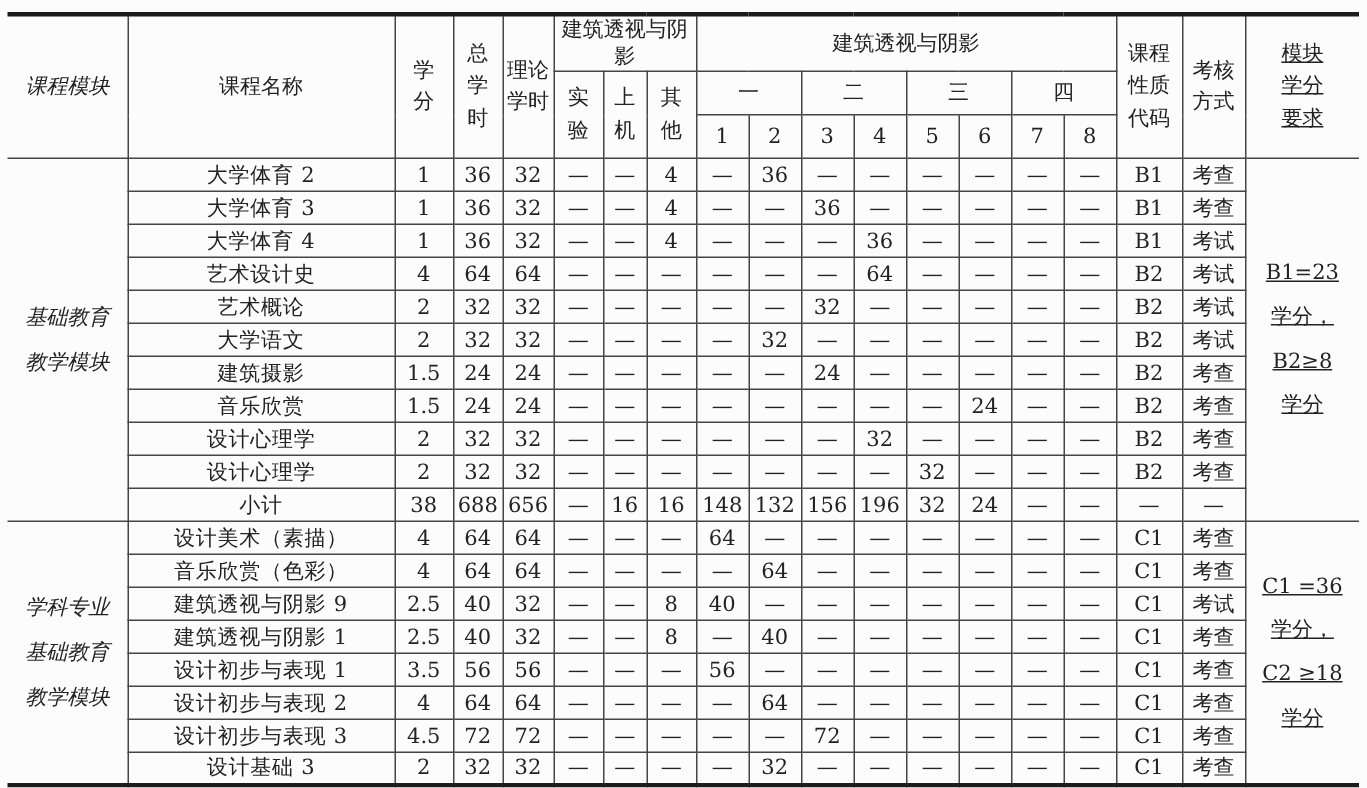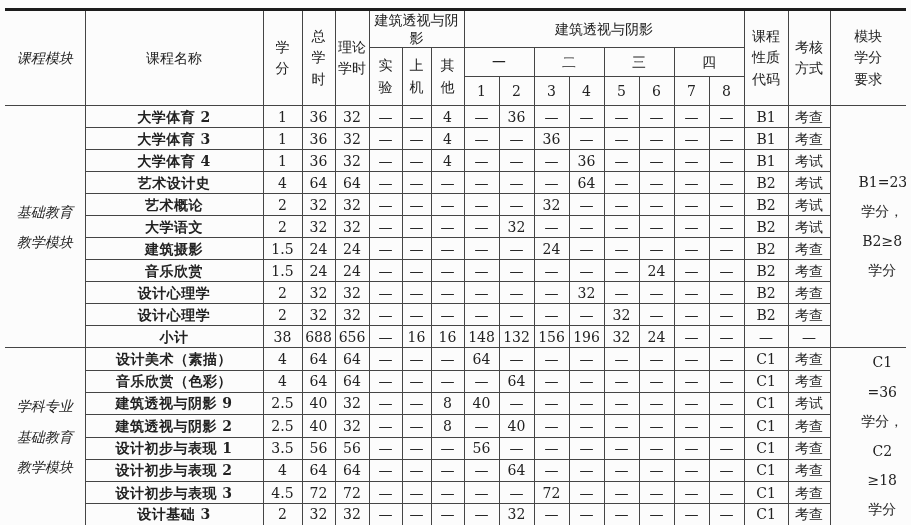--- a/index.html
+++ b/index.html
@@ -24,27 +24,27 @@
     vertical-align:middle;
     padding:0;
     font-weight:normal;
     font-size:14px;
     line-height:1.3;
     overflow:hidden;
   }
   thead tr { height:29px; }
   tbody tr { height:22px; }
   .edge-left  { border-left:none !important;font-style:italic; }
-  .edge-right { border-right:none !important; }
+  .edge-right { border-right:none !important;text-decoration:underline; }
   
   .v1 { width:1.1em; margin:0 auto; word-break:break-all; line-height:1.55; }
   .hlines div { line-height:1.55; }
   .module-cell div { line-height:2.15; }
-  .req-cell div { line-height:2.1; font-size:14px;padding-left:28px; }
-  .name-cell { letter-spacing:0.5px;font-weight:bold; }
+  .req-cell div { line-height:2.1; font-size:14px; }
+  .name-cell { letter-spacing:0.5px; }
 </style>
 </head>
 <body>
 
 <div class="page">
   <table>
     <colgroup>
       <col style="width:80px">
         <col style="width:178px">
         <col style="width:39px">
@@ -404,21 +404,21 @@
           <td>—</td>
           <td>—</td>
           <td>—</td>
           <td>—</td>
           <td>—</td>
           <td>—</td>
           <td>C1</td>
           <td>考试</td>
         </tr>
         <tr>
-          <td class="name-cell">建筑透视与阴影 2</td>
+          <td class="name-cell">建筑透视与阴影 1</td>
           <td>2.5</td>
           <td>40</td>
           <td>32</td>
           <td>—</td>
           <td>—</td>
           <td>8</td>
           <td>—</td>
           <td>40</td>
           <td>—</td>
           <td>—</td>

